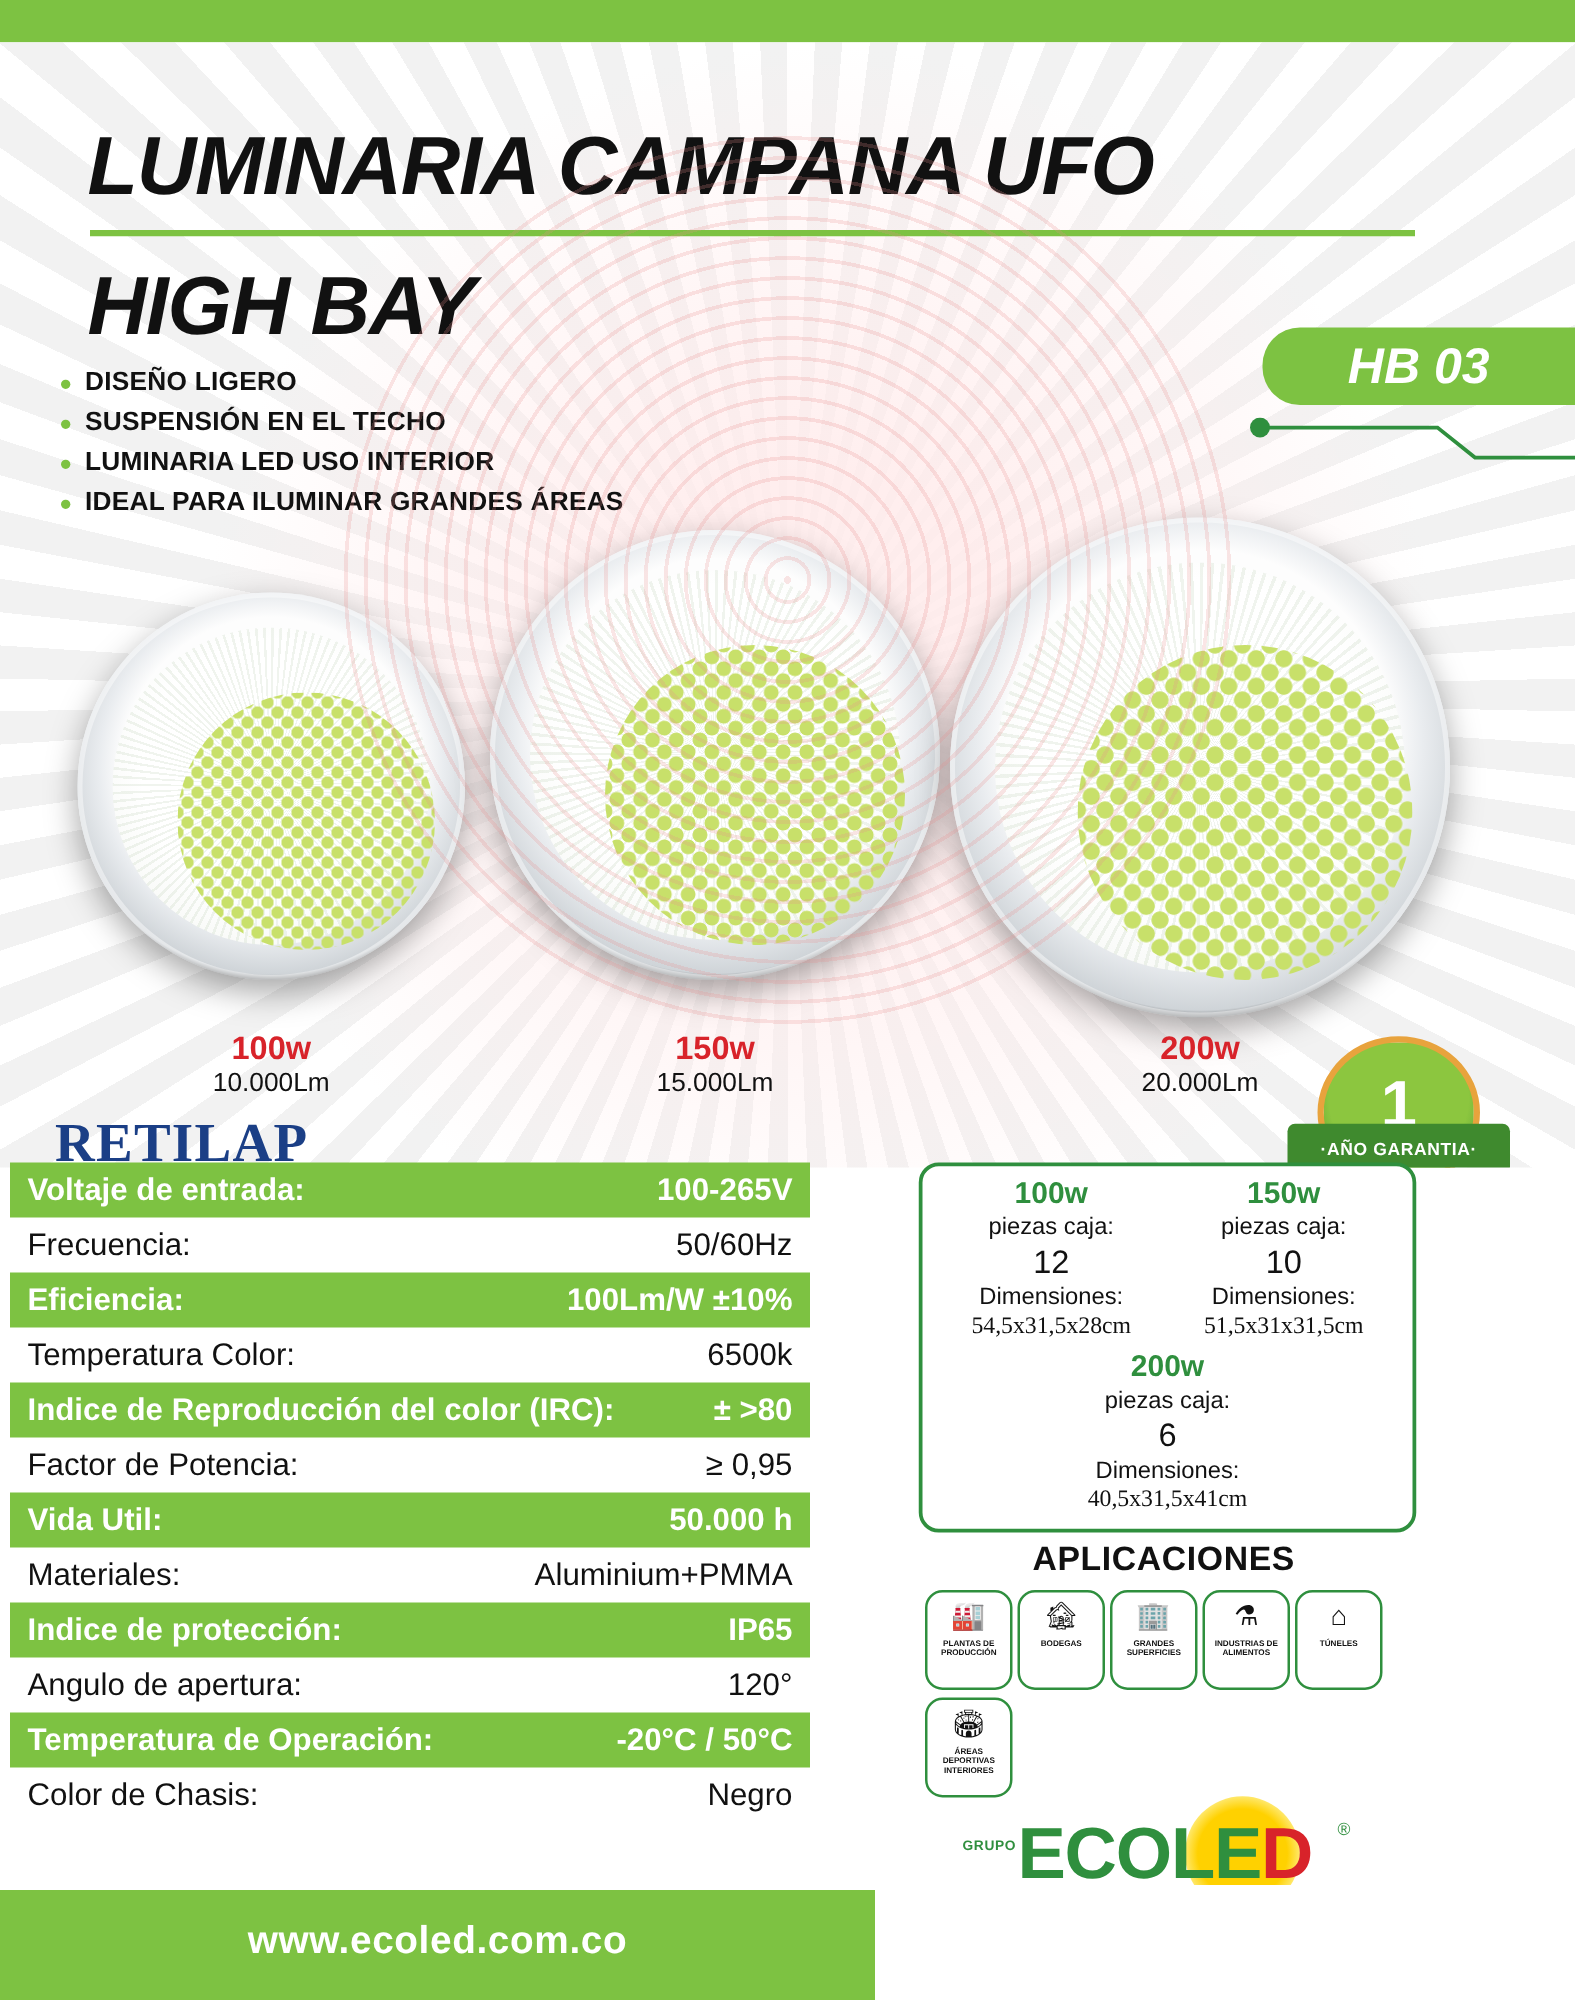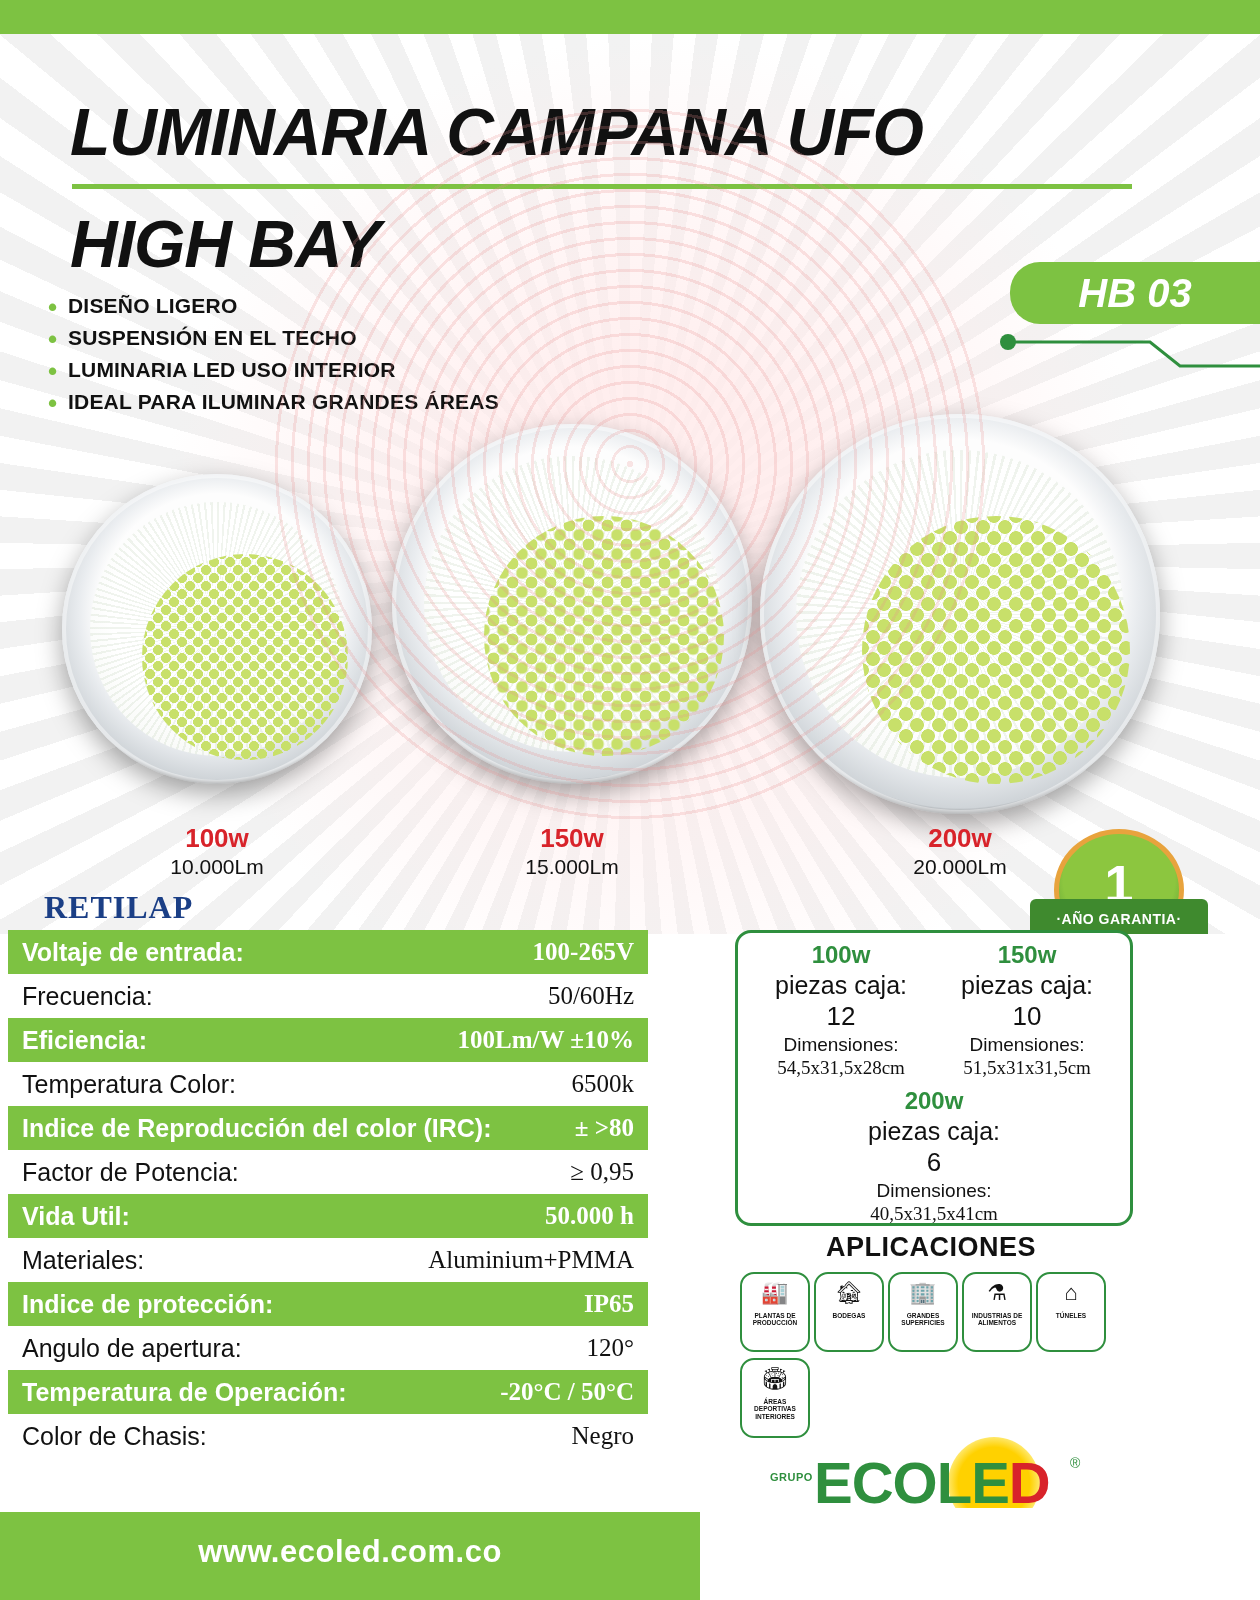--- a/index.html
+++ b/index.html
@@ -122,21 +122,21 @@
   .lampcap{position:absolute;text-align:center;}
   .lampcap .w{font-size:26px;font-weight:bold;color:#d8232a;line-height:1.1;}
   .lampcap .lm{font-size:21px;color:#111;line-height:1.3;}
   .cap100{left:62px;top:790px;width:310px;}
   .cap150{left:392px;top:790px;width:360px;}
   .cap200{left:760px;top:790px;width:400px;}
 
   
   .retilap{position:absolute;left:44px;top:855px;width:210px;}
   .retilap .word{
-    font-size:32px;font-weight:bold;letter-spacing:1px;color:#1b3f86;
+    font-size:44px;font-weight:bold;letter-spacing:1px;color:#1b3f86;
     font-family:"Liberation Serif", serif;
   }
 
   
   .badge{
     position:absolute;left:1030px;top:795px;width:178px;height:120px;
   }
   .badge .disc{
     position:absolute;left:24px;top:0;width:120px;height:112px;border-radius:50%;
     background:radial-gradient(circle at 50% 40%, #8cc63f 0 62%, #3f8a2e 100%);
@@ -152,33 +152,33 @@
   }
 
   
   .spectable{position:absolute;left:8px;top:930px;width:640px;}
   .specrow{
     display:flex;justify-content:space-between;align-items:center;
     height:44px;padding:0 14px;font-size:25px;color:#111;
   }
   .specrow.alt{background:#7dc242;color:#fff;}
   .specrow .label{font-weight:normal;}
-  .specrow .val{font-weight:normal;font-family:Liberation Serif, serif;}
+  .specrow .val{font-weight:normal;}
   .specrow.alt .label,.specrow.alt .val{color:#fff;font-weight:bold;}
   .specrow .val{text-align:right;}
 
   
   .packbox{
     position:absolute;left:735px;top:930px;width:392px;height:290px;
     border:3px solid #2f8f3e;border-radius:16px;background:#fff;
     text-align:center;color:#111;
   }
   .packcol{display:inline-block;width:186px;vertical-align:top;}
   .packbox .w{color:#2f8f3e;font-size:24px;font-weight:bold;margin-top:8px;}
-  .packbox .k{font-size:25px;margin-top:2px;}
+  .packbox .k{font-size:19px;margin-top:2px;}
   .packbox .n{font-size:26px;margin-top:1px;}
   .packbox .d{font-size:19px;margin-top:2px;}
   .packbox .dim{font-size:19px;margin-top:1px;font-family:Liberation Serif, serif;}
 
   
   .apptitle{
     position:absolute;left:735px;top:1232px;width:392px;text-align:center;
     font-size:27px;font-weight:bold;color:#111;letter-spacing:.5px;
   }
   .appicons{position:absolute;left:740px;top:1272px;width:400px;}

